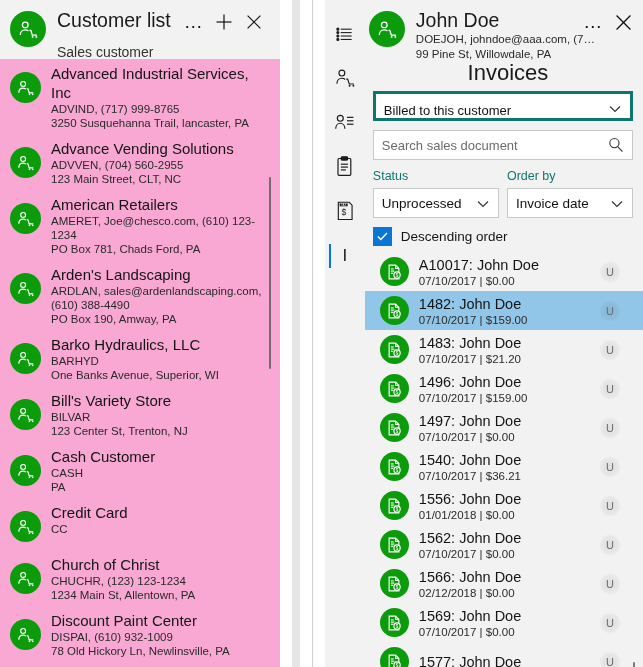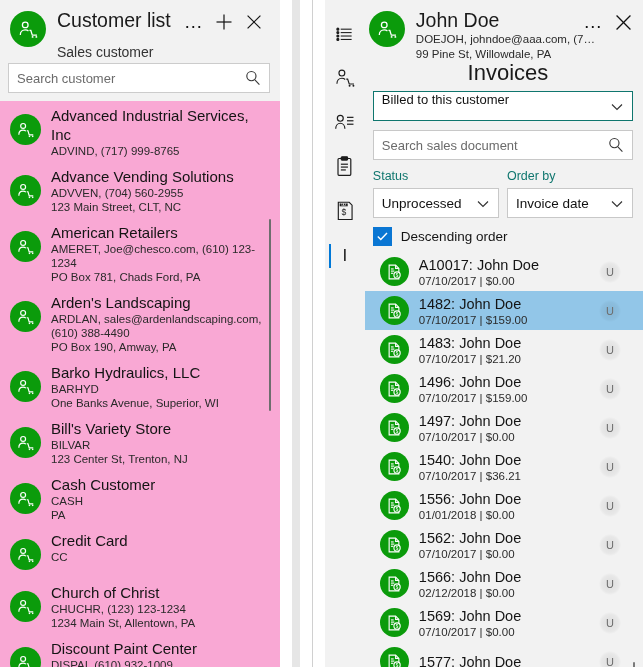--- a/index.html
+++ b/index.html
@@ -133,21 +133,21 @@
   .rh-l2, .rh-l3 { font-size: 11.5px; color: #2a2a2a; line-height: 15px; }
   .rh-actions { position: absolute; right: 4px; top: 7px; display: flex; }
 
   .section-title {
     font-size: 22px; color: #1a1a1a; line-height: 28px;
     padding: 3px 0 4px 8px; font-weight: 400; text-align: center;
   }
 
   .combo {
     margin: 0 10px 0 8px; height: 30px; background: #fff;
-    border: 1px solid #0f766e; display: flex; align-items: flex-start;
+    border: 3px solid #0f766e; display: flex; align-items: flex-end;
     padding: 0 8px; position: relative;
     font-size: 13px; color: #111;
   }
   .chev { position: absolute; right: 8px; top: 9px; color: #333; }
 
   .right-search { margin: 9px 10px 0 8px; }
   .right-search .search-box { border: 1px solid #c8c8c8; }
 
   .filters {
     display: flex; gap: 8px; padding: 7px 10px 0 8px;
@@ -227,48 +227,38 @@
         </div>
         <div class="hdr-btn">
           <svg width="20" height="20" viewBox="0 0 20 20" stroke="#111" stroke-width="1.2">
             <line x1="3.6" y1="3.6" x2="16.4" y2="16.4"></line>
               <line x1="16.4" y1="3.6" x2="3.6" y2="16.4"></line>
           </svg>
         </div>
       </div>
     </div>
 
-    <div class="search-wrap">
-      <div class="search-box">
-        <input type="text" placeholder="Search customer" style="">
-        <span class="search-ic">
-          <svg width="18" height="18" viewBox="0 0 18 18" fill="none" stroke="#3a3a3a" stroke-width="1.15">
-            <circle cx="7.4" cy="7.1" r="4.6"></circle>
-              <line x1="10.9" y1="10.8" x2="15.4" y2="15.6"></line>
-          </svg>
-        </span>
-      </div>
-    </div>
 
     <div class="cust-list" id="cust-list">
       <div class="left-scroll-track"></div>
       <div class="left-scroll"></div>
     <div class="cust-item">
           <div class="ci-avatar">
             <svg width="19" height="19" viewBox="0 0 24 24" fill="none" stroke="#ffffff" stroke-width="1.5">
               <circle cx="9" cy="7.5" r="3.1"></circle>
               <path d="M3.6 18.5c0-3.4 2.4-5.6 5.4-5.6 1.4 0 2.6.45 3.5 1.2"></path>
               <path d="M13.6 13.6h1.5l1.6 5.1h5.1"></path>
               <circle cx="17" cy="20.6" r="1.05" fill="#ffffff" stroke="none"></circle>
               <circle cx="21.1" cy="20.6" r="1.05" fill="#ffffff" stroke="none"></circle>
             </svg>
           </div>
           <div class="ci-text">
             <div class="ci-name">Advanced Industrial Services, Inc</div>
             <div class="ci-l2">ADVIND, (717) 999-8765</div>
+            <div class="ci-l3">3250 Susquehanna Trail, lancaster, PA</div>
           </div>
         </div>
         <div class="cust-item">
           <div class="ci-avatar">
             <svg width="19" height="19" viewBox="0 0 24 24" fill="none" stroke="#ffffff" stroke-width="1.5">
               <circle cx="9" cy="7.5" r="3.1"></circle>
               <path d="M3.6 18.5c0-3.4 2.4-5.6 5.4-5.6 1.4 0 2.6.45 3.5 1.2"></path>
               <path d="M13.6 13.6h1.5l1.6 5.1h5.1"></path>
               <circle cx="17" cy="20.6" r="1.05" fill="#ffffff" stroke="none"></circle>
               <circle cx="21.1" cy="20.6" r="1.05" fill="#ffffff" stroke="none"></circle>

